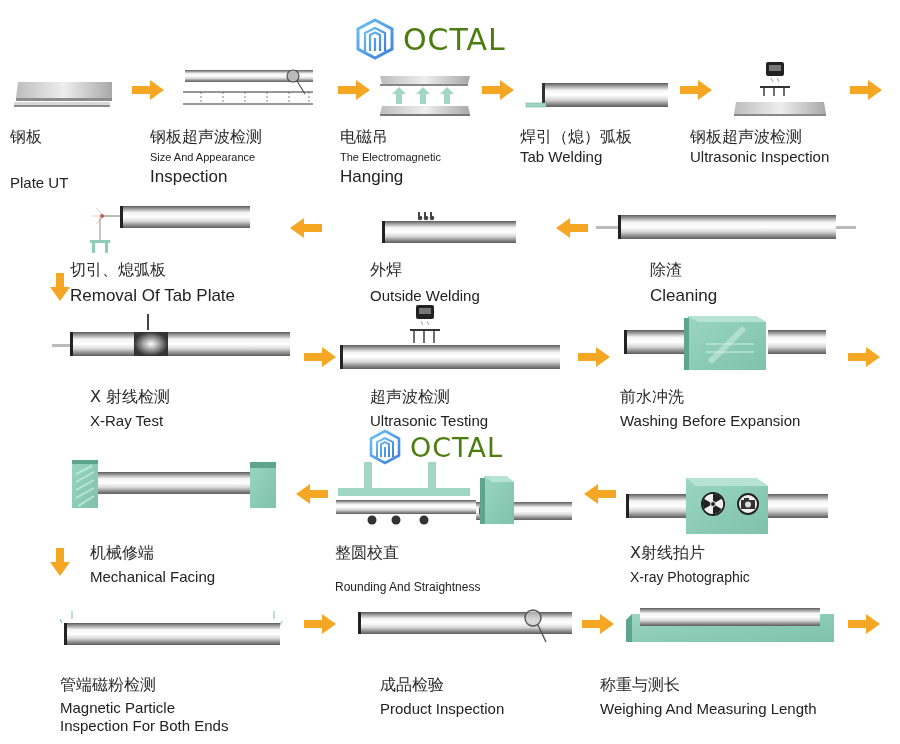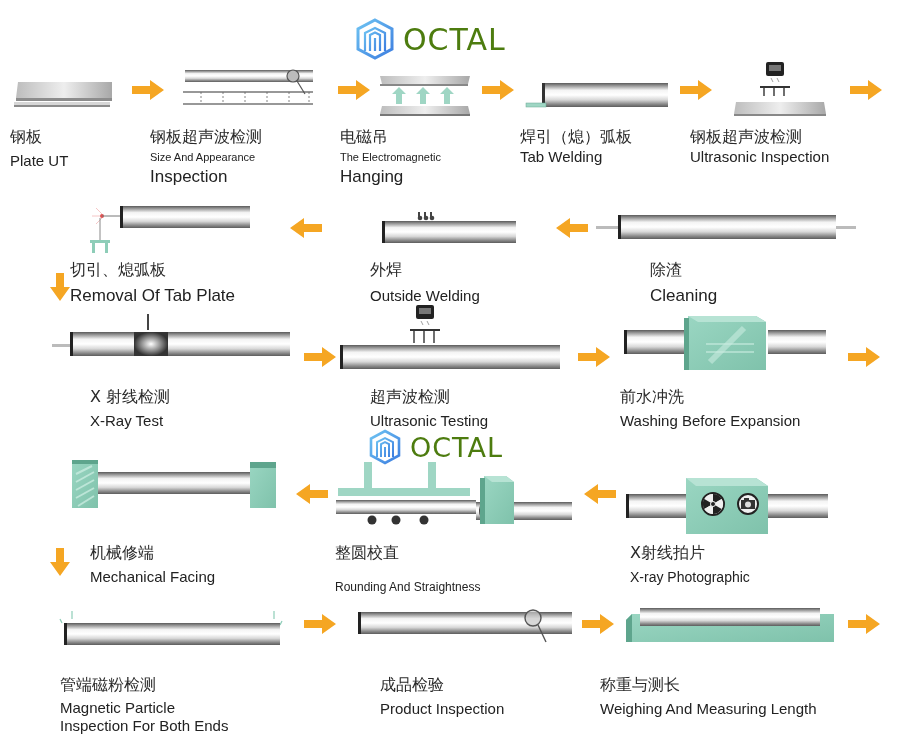--- a/index.html
+++ b/index.html
@@ -61,21 +61,21 @@
 </div>
 
 <svg style="left:14px;top:80px" width="100" height="30">
   <polygon points="4,2 98,2 98,18 2,18" fill="url(#plateGrad)"></polygon>
   <rect x="2" y="18" width="96" height="3" fill="#8c8c8c"></rect>
   <rect x="0" y="22" width="96" height="3" fill="#d7d7d7"></rect>
   <rect x="0" y="25" width="96" height="2" fill="#8c8c8c"></rect>
 </svg>
 <div class="step" style="left:10px;top:127px;width:110px">
   <div class="cn">钢板</div>
-  <div class="en sm" style="margin-top:4px">Plate UT</div>
+  <div class="en sm" style="margin-top:26px">Plate UT</div>
 </div>
 
 <svg style="left:183px;top:68px" width="132" height="42">
   <rect x="2" y="2" width="128" height="12" fill="url(#pipeGrad)"></rect>
   <line x1="0" y1="24" x2="130" y2="24" stroke="#333" stroke-width="1.2"></line>
   <line x1="0" y1="36" x2="130" y2="36" stroke="#333" stroke-width="1.2"></line>
   <g stroke="#666" stroke-width="0.8" stroke-dasharray="2,2">
     <line x1="18" y1="24" x2="18" y2="36"></line>
       <line x1="40" y1="24" x2="40" y2="36"></line>
     <line x1="62" y1="24" x2="62" y2="36"></line>

